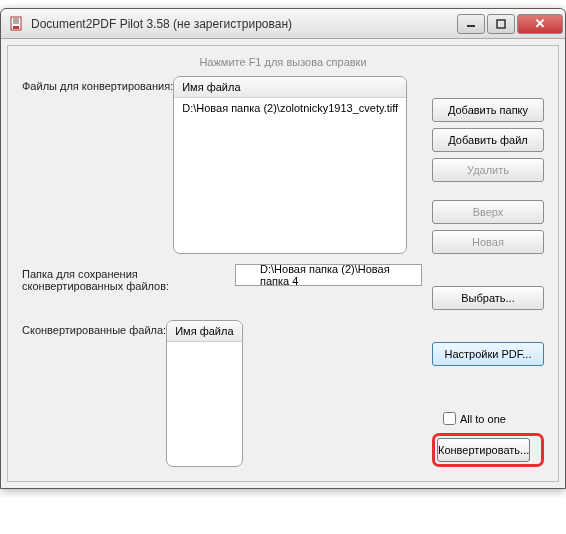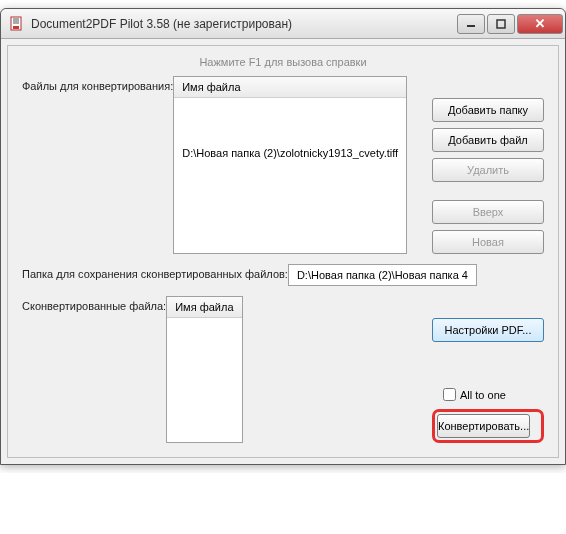--- a/index.html
+++ b/index.html
@@ -20,27 +20,27 @@
 .client { padding: 10px 14px 14px 14px; border: 1px solid #bfbfbf; margin: 6px; background: #f0f0f0; }
 
 .hint { text-align: center; color: #8a8a8a; font-size: 11px; margin-bottom: 8px; }
 
 .row { display: flex; gap: 10px; }
 .left { flex: 1; display:flex; }
 .right { width: 112px; display:flex; flex-direction:column; gap: 6px; }
 
 .label { font-size: 11px; margin: 4px 0 2px 0; color: #222; }
 
-.listbox { background:#fff; border: 1px solid #a0a0a0; border-radius: 0; overflow:hidden; }
+.listbox { background:#fff; border: 1px solid #a0a0a0; border-radius: 7px; overflow:hidden; }
 .listhead { background: linear-gradient(#fafafa,#eaeaea); border-bottom: 1px solid #cfcfcf; padding: 4px 8px; font-size: 11px; }
 .listbody { padding: 4px 8px; min-height: 60px; font-size: 11px; }
-.listbox.files .listbody { height: 88px; margin-top: 45px; }
+.listbox.files .listbody { height: 88px; }
 .listbox.converted .listbody { height: 90px; }
 
-.pathbox { background:#fff; border:1px solid #a0a0a0; padding:4px 8px; height: 22px; font-size:11px; display:flex; align-items:center; }
+.pathbox { background:#fff; border:1px solid #a0a0a0; padding:4px 24px; height: 22px; font-size:11px; display:flex; align-items:center; }
 
 .btn { height: 24px; border: 1px solid #8f8f8f; border-radius: 3px; background: linear-gradient(#fefefe, #e4e4e4); font-size: 11px; cursor: pointer; text-align:center; display:flex; align-items:center; justify-content:center; }
 .btn[disabled] { color: #9a9a9a; cursor: default; text-align: center; }
 .btn.blue { border-color: #3c7fb1; background: linear-gradient(#eef7ff,#cfe8fb); }
 
 .chk { display:flex; align-items:center; gap:4px; font-size:11px; margin-top: 4px; margin-left: 0; padding-left: 11px; }
 .chk input { width:13px; height:13px; }
 
 .highlight { border: 3px solid #e63030; border-radius: 7px; padding: 2px; margin-top: 2px; }
 .highlight .btn { border-color:#7a7a7a; }
@@ -102,20 +102,24 @@
 
     <div class="sec-gap"></div>
 
     <div class="row">
       <div class="left">
         <div class="label">Папка для сохранения сконвертированных файлов:</div>
         <div class="pathbox">
           <span>D:\Новая папка (2)\Новая папка 4</span>
         </div>
       </div>
+      <div class="right">
+        <div style="height:16px"></div>
+        <button class="btn">Выбрать...</button>
+      </div>
     </div>
 
     <div class="sec-gap"></div>
 
     <div class="row">
       <div class="left">
         <div class="label">Сконвертированные файла:</div>
         <div class="listbox converted">
           <div class="listhead">Имя файла</div>
           <div class="listbody"></div>

